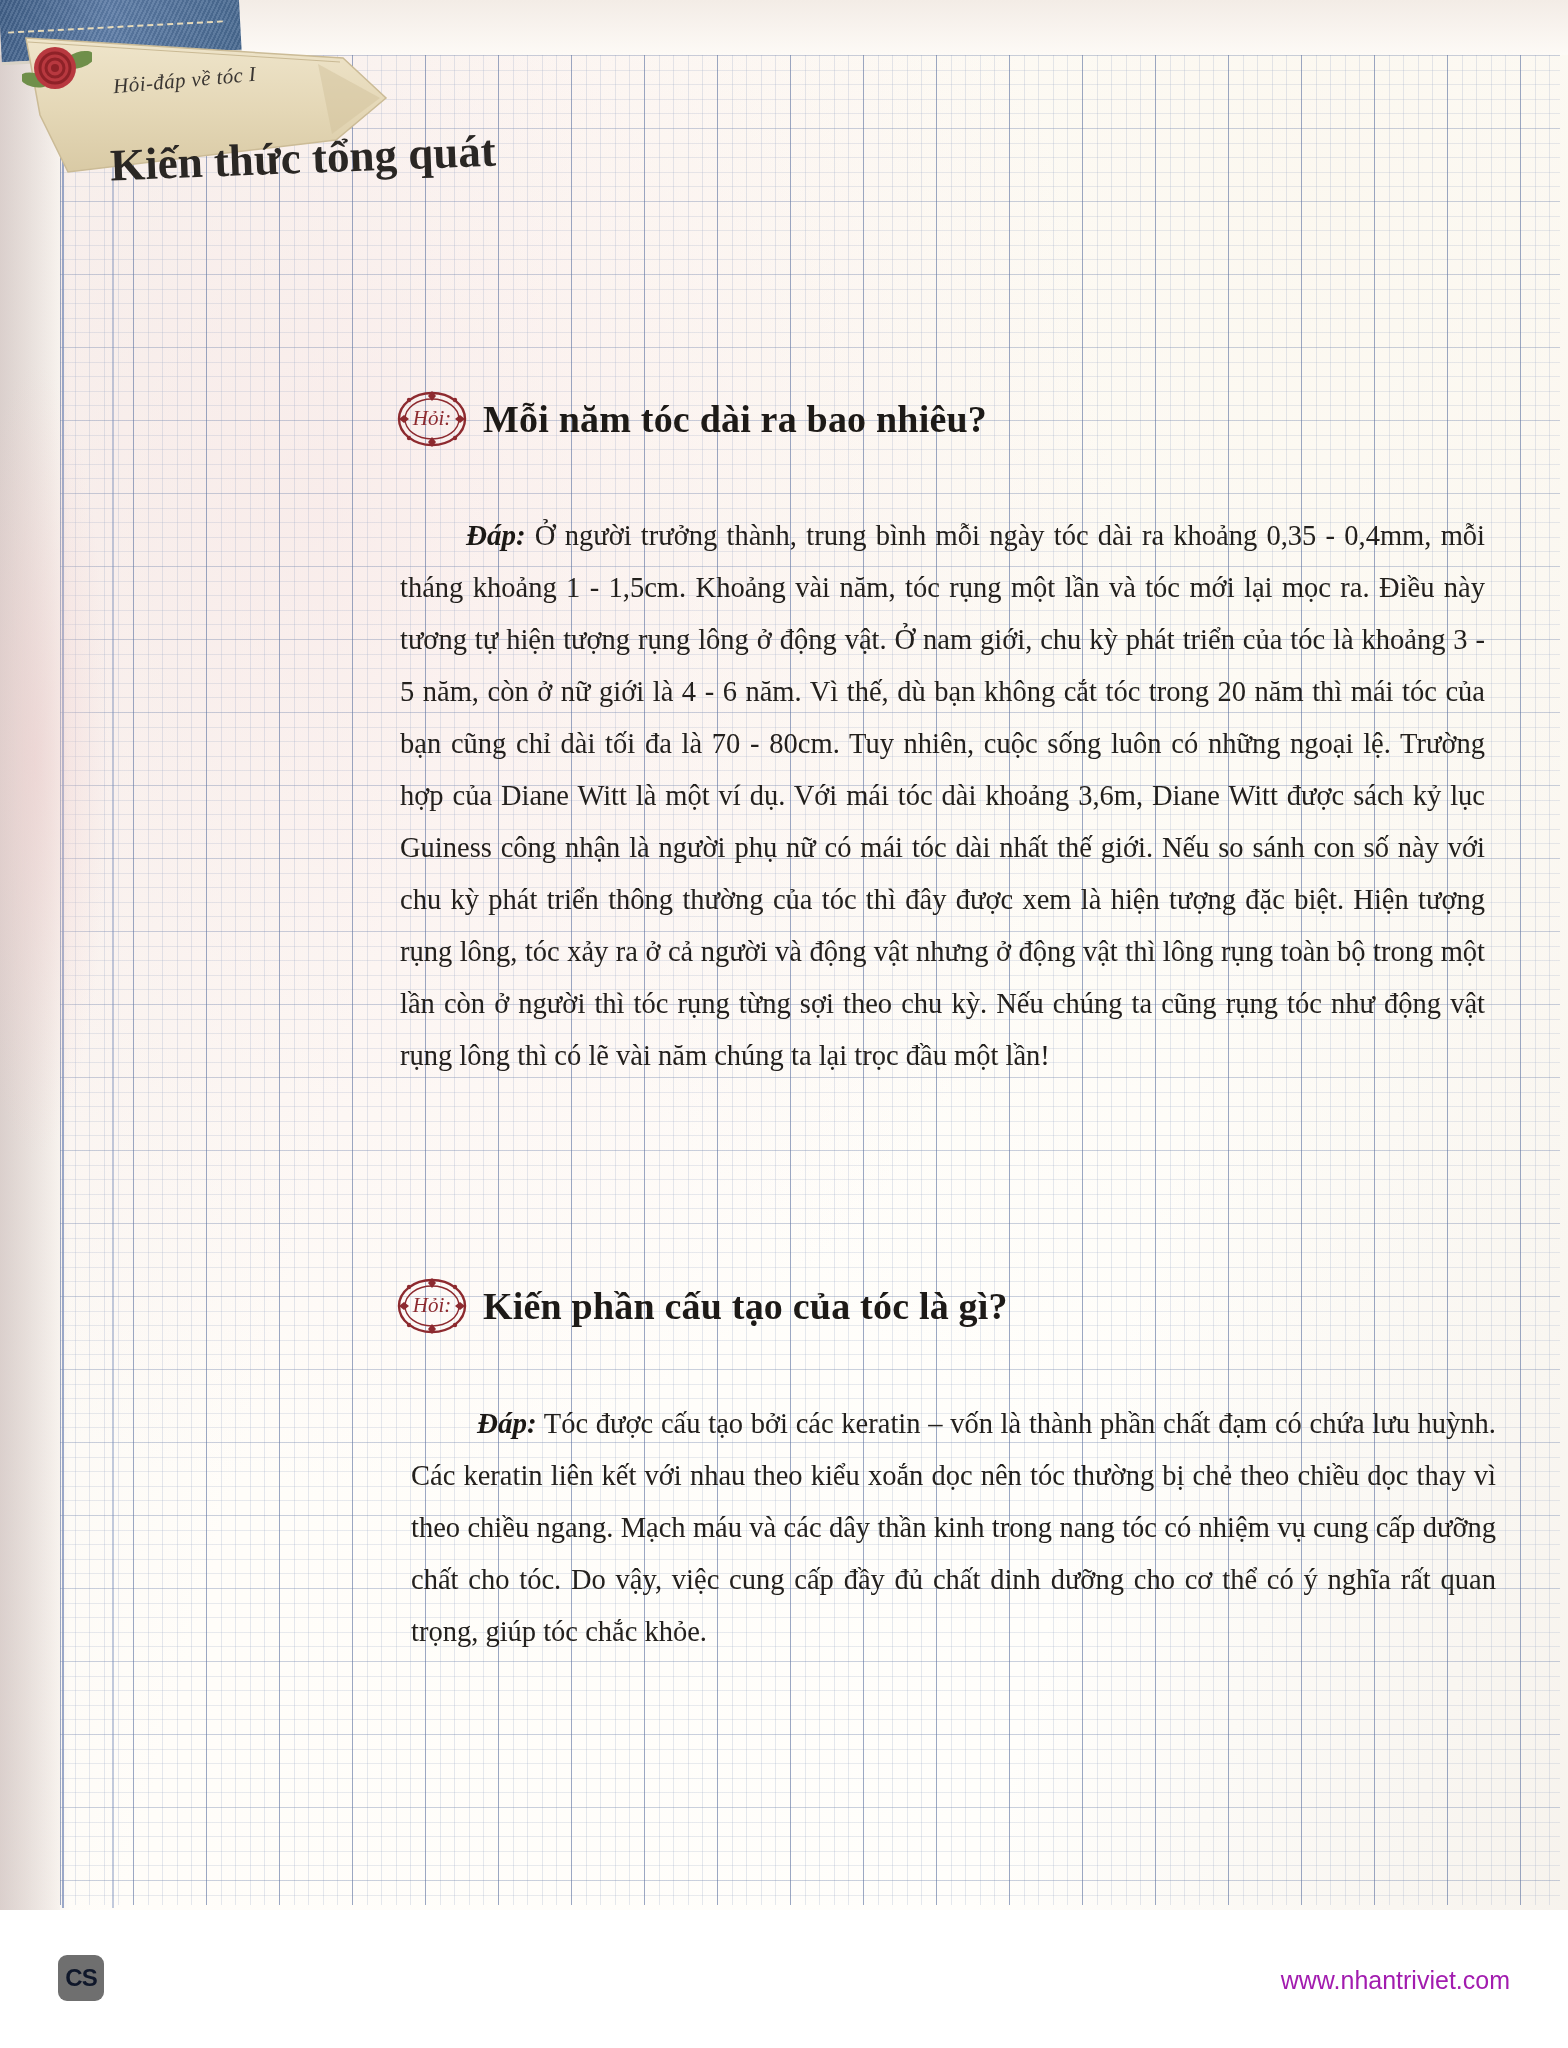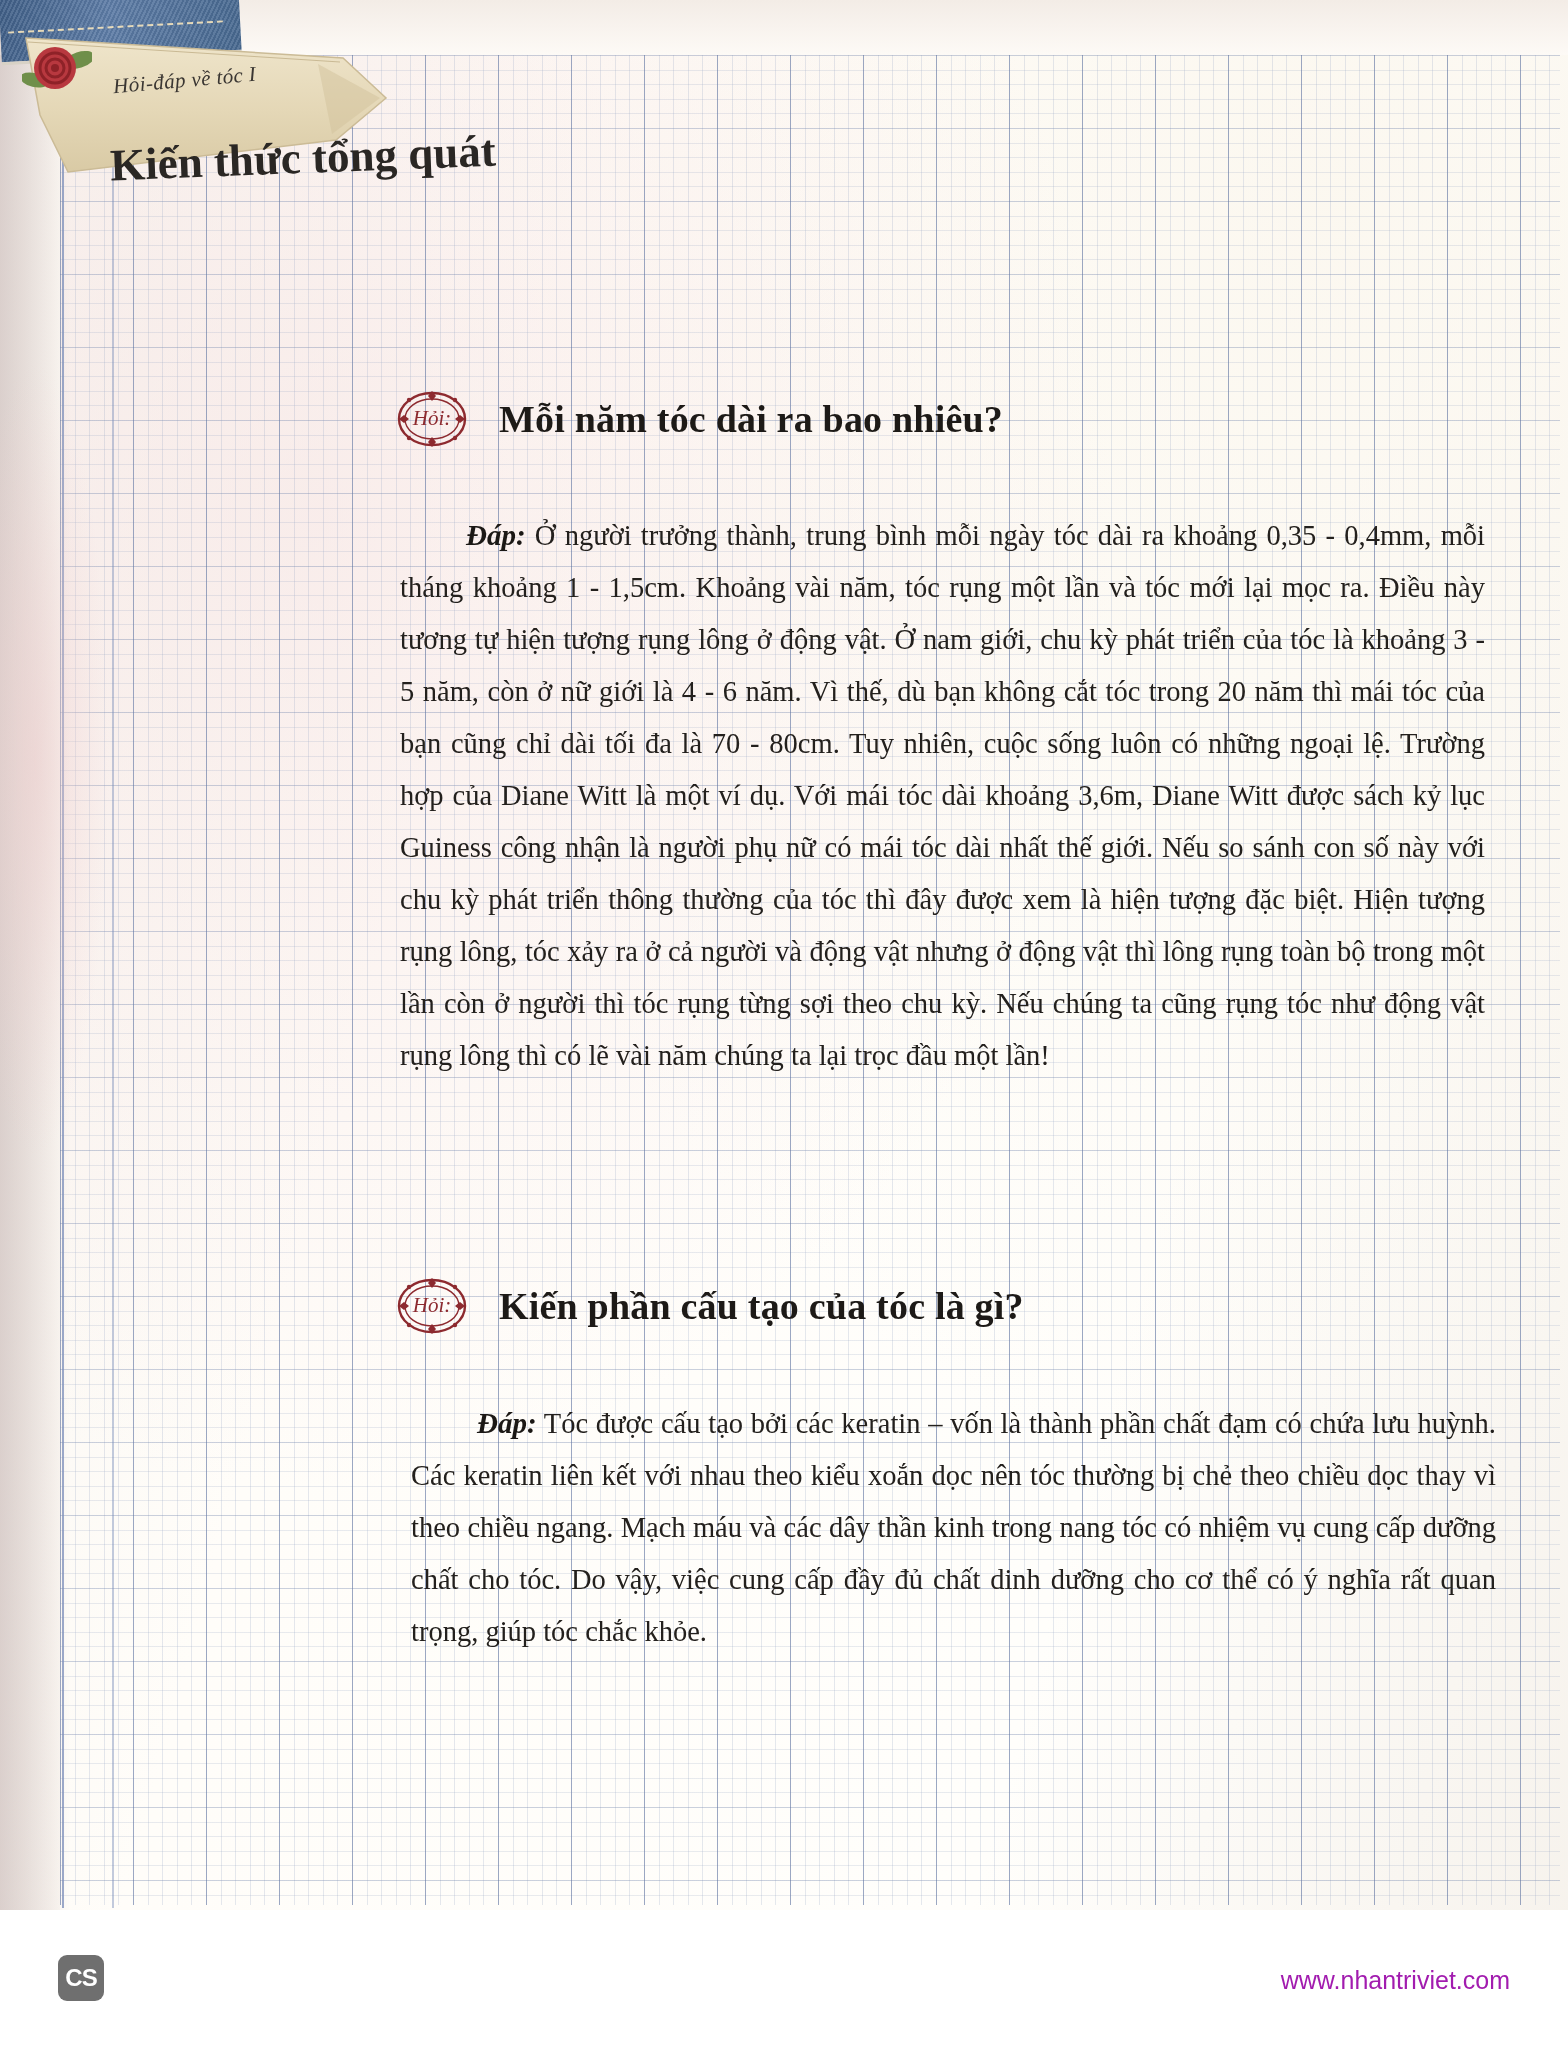--- a/index.html
+++ b/index.html
@@ -132,21 +132,20 @@
   #rose {
     position: absolute;
     left: 22px; top: 40px;
     width: 70px; height: 58px;
   }
 
   .q-line {
     position: absolute;
     display: flex;
     align-items: center;
-    gap: 16px;
   }
   .seal {
     position: relative;
     width: 74px; height: 62px;
     flex: 0 0 auto;
   }
   .seal svg { display: block; }
   .seal-text {
     position: absolute;
     left: 0; top: 0;
@@ -191,21 +190,21 @@
     left: 0; top: 1910px;
     width: 1568px; height: 138px;
     background: #ffffff;
   }
   #cs-logo {
     position: absolute;
     left: 58px; top: 1955px;
     width: 46px; height: 46px;
     border-radius: 9px;
     background: #6f6f6f;
-    color: #ffffff;
+    color: #0f172a;
     font-family: "Liberation Sans", sans-serif;
     font-size: 24px;
     font-weight: bold;
     display: flex; align-items: center; justify-content: center;
     letter-spacing: -1px;
   }
   #cs-text {
     position: absolute;
     left: 120px; top: 1955px;
     font-family: "Liberation Sans", sans-serif;

